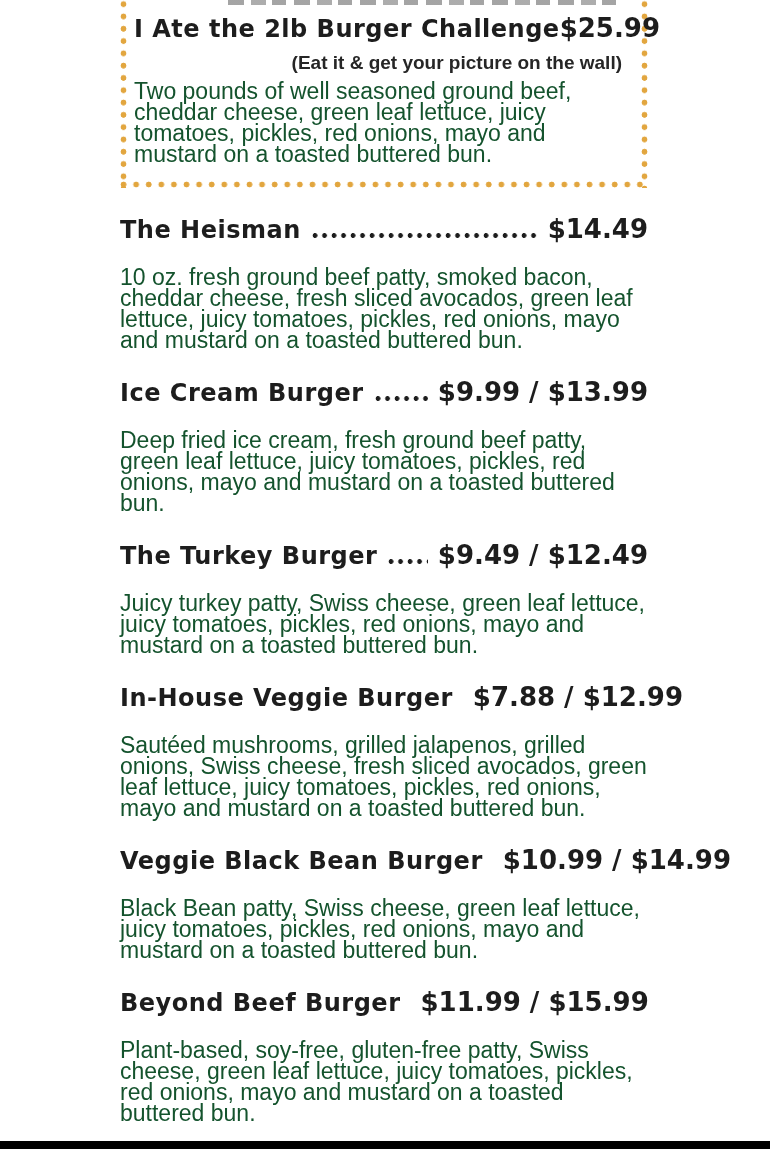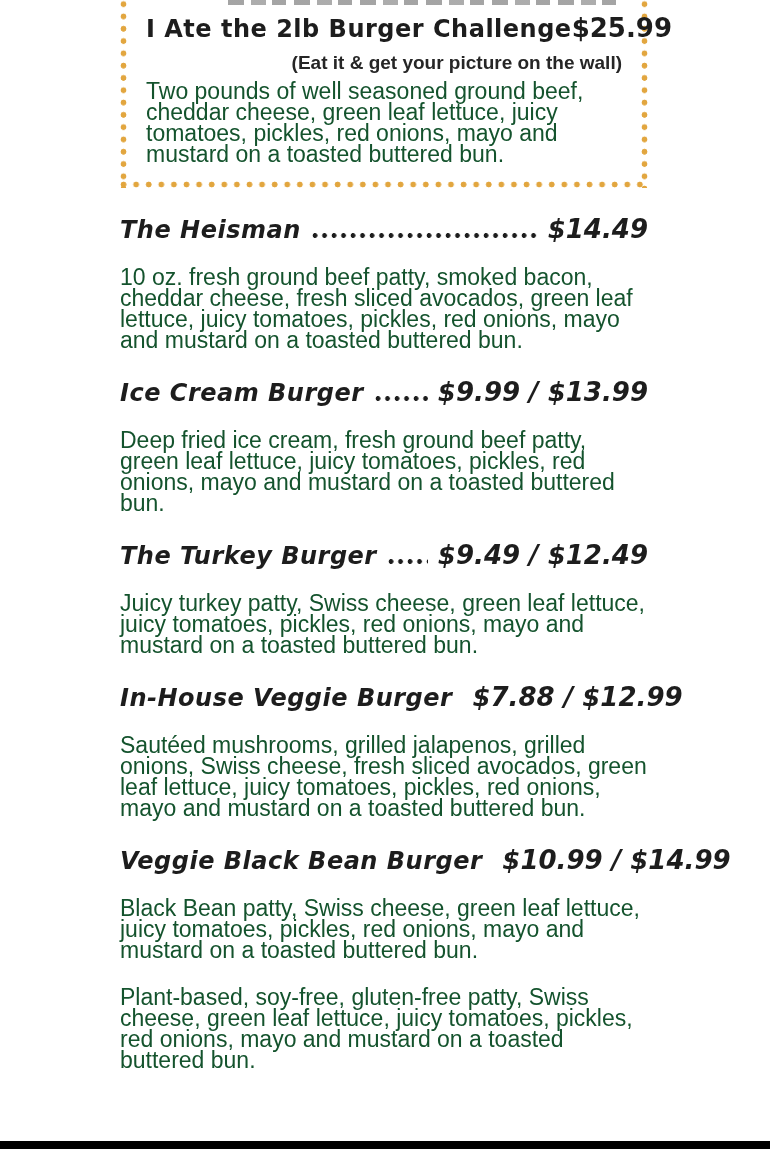--- a/index.html
+++ b/index.html
@@ -51,21 +51,21 @@
     left: 0;
     bottom: 0;
     width: 100%;
     height: 7px;
     background-image: radial-gradient(circle at 3.5px 3.5px, var(--accent) 2.6px, rgba(0,0,0,0) 3.2px);
     background-size: 12.6px 7px;
     background-repeat: repeat-x;
   }
   .challenge-content {
     position: absolute;
-    left: 26px;
+    left: 14px;
     right: 26px;
     top: 37px;
   }
 
   .title-row {
     display: flex;
     align-items: baseline;
     justify-content: space-between;
   }
   .hand {
@@ -107,21 +107,21 @@
     color: #14532d;
   }
 
   .menu-list {
     position: absolute;
     left: 120px;
     top: 188px;
     width: 528px;
   }
   .menu-section { margin-top: 26px; }
-  .menu-section .title-row { line-height: 30px; font-style: italic; }
+  .menu-section .title-row { line-height: 30px; }
   .menu-section .desc { margin-top: 22px; }
   .menu-section .note + .desc { margin-top: 4px; }
 
   .bottom-bar {
     position: absolute;
     left: 0;
     bottom: 0;
     width: 100%;
     height: 8px;
     background: #000000;
@@ -189,19 +189,24 @@
     <div class="menu-section">
       <div class="title-row">
         <span class="hand item-name">Veggie Black Bean Burger</span>
         <span class="leader"></span>
         <span class="hand item-price">$10.99 / $14.99</span>
       </div>
       <div class="desc">Black Bean patty, Swiss cheese, green leaf lettuce, juicy tomatoes, pickles, red onions, mayo and mustard on a toasted buttered bun.</div>
     </div>
 
     <div class="menu-section">
+      <div class="title-row">
+        <span class="hand item-name">Beyond Beef Burger</span>
+        <span class="leader"></span>
+        <span class="hand item-price">$11.99 / $15.99</span>
+      </div>
       <div class="desc">Plant-based, soy-free, gluten-free patty, Swiss cheese, green leaf lettuce, juicy tomatoes, pickles, red onions, mayo and mustard on a toasted buttered bun.</div>
     </div>
 
   </div>
 
   <div class="bottom-bar"></div>
 </div>
 
 </body></html>

